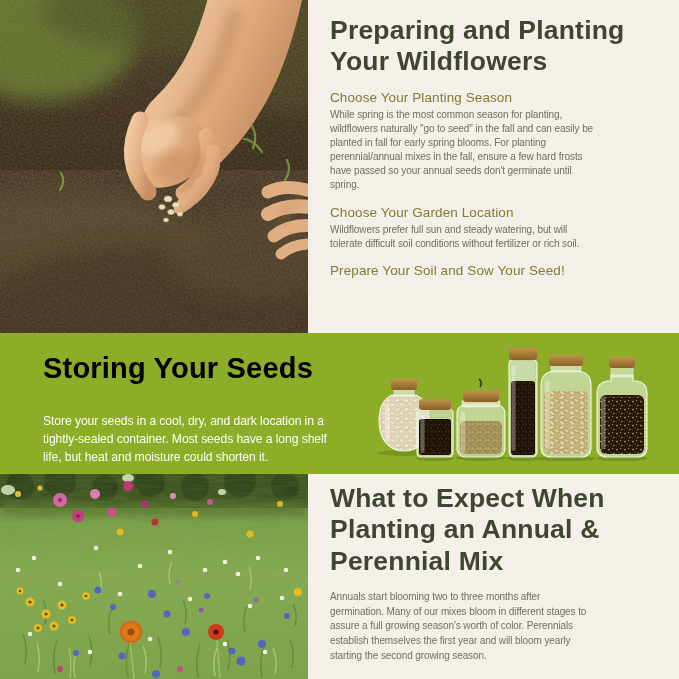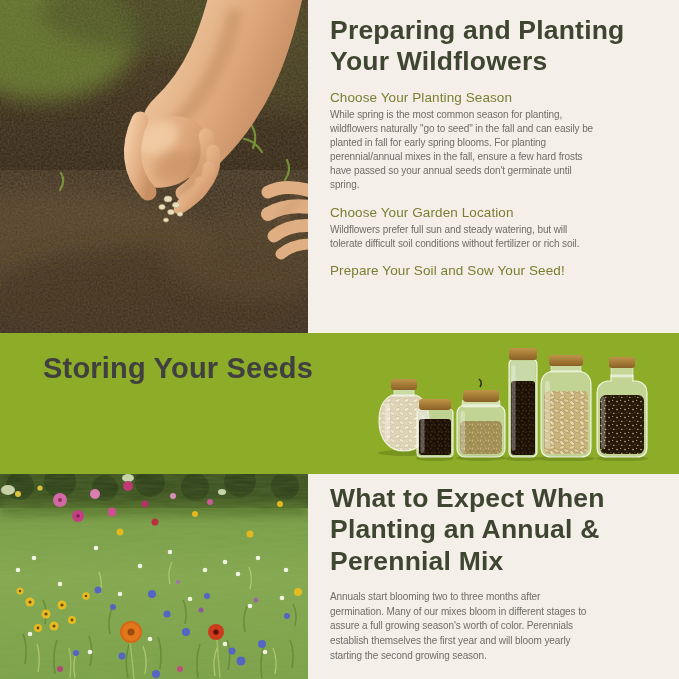--- a/index.html
+++ b/index.html
@@ -20,21 +20,21 @@
     margin:0;font-size:26.5px;line-height:1.18;font-weight:700;
     color:#3e4530;letter-spacing:.2px;white-space:pre-line;
   }
   .sub{margin:12px 0 3px;font-size:13.5px;font-weight:400;color:#7c7d31;letter-spacing:.1px;}
   .body{
     margin:0;font-size:10px;line-height:1.42;color:#6e6e67;
     letter-spacing:-.1px;white-space:pre-line;
   }
   .body-b{margin-top:13px;line-height:1.48;}
   .mid-text{flex:none;width:352px;box-sizing:border-box;padding:18px 0 0 43px;}
-  .mid-title{margin:0 0 26px;font-size:29px;line-height:1.2;font-weight:700;color:#404040;letter-spacing:.2px;}
+  .mid-title{margin:0 0 26px;font-size:29px;line-height:1.2;font-weight:700;color:#000000;letter-spacing:.2px;}
   .mid-body{
     margin:0;font-size:12.2px;line-height:1.5;color:#fdfef5;
     letter-spacing:-.1px;white-space:pre-line;
   }
   .jars-wrap{flex:1;position:relative;}
   .jars{position:absolute;right:28px;bottom:13px;}
 </style>
 </head>
 <body>
 
@@ -127,20 +127,23 @@
       <div class="sub">Choose Your Garden Location</div>
       <p class="body">Wildflowers prefer full sun and steady watering, but will
 tolerate difficult soil conditions without fertilizer or rich soil.</p>
       <div class="sub">Prepare Your Soil and Sow Your Seed!</div>
     </div>
   </div>
 
   <div class="row mid">
     <div class="mid-text">
       <h2 class="mid-title">Storing Your Seeds</h2>
+      <p class="mid-body">Store your seeds in a cool, dry, and dark location in a
+tightly-sealed container. Most seeds have a long shelf
+life, but heat and moisture could shorten it.</p>
     </div>
     <div class="jars-wrap" aria-label="Glass jars with cork lids holding different kinds of seeds">
       <svg class="jars" width="292" height="126" viewBox="0 0 292 126">
         <defs>
           <linearGradient id="corkG" x1="0" y1="0" x2="0" y2="1">
             <stop offset="0" stop-color="#c09449"></stop>
               <stop offset="1" stop-color="#8a6125"></stop>
           </linearGradient>
           <pattern id="beanP" width="9" height="9" patternUnits="userSpaceOnUse">
             <rect width="9" height="9" fill="#d9cdab"></rect>

